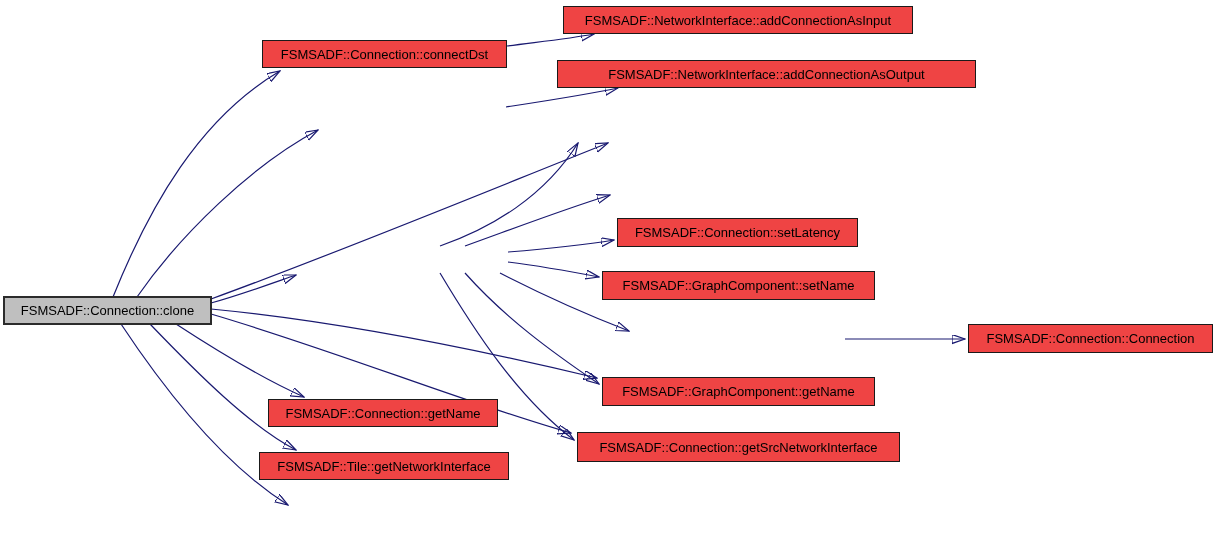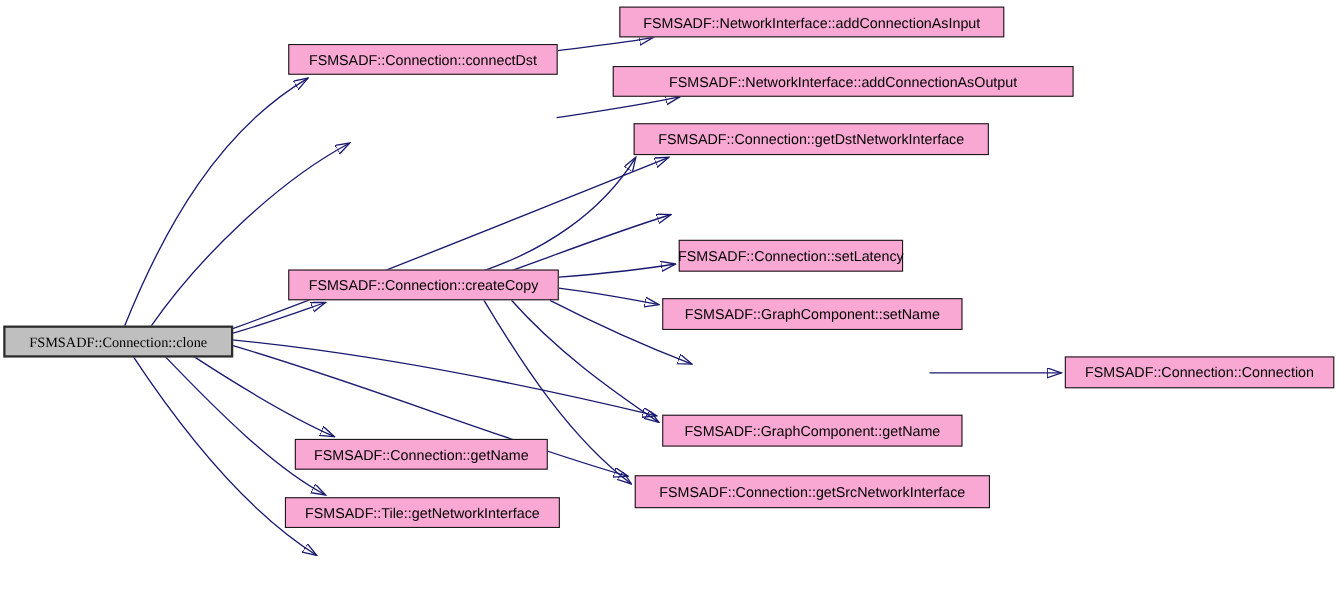--- a/index.html
+++ b/index.html
@@ -8,33 +8,32 @@
     width:1216px;height:541px;
     background:#ffffff;
     font-family:"Liberation Sans","DejaVu Sans",sans-serif;
     overflow:hidden;
   }
   .edges{position:absolute;left:0;top:0;width:1216px;height:541px;}
   .edges path{fill:none;stroke:#191970;stroke-width:1.2px;}
   .node{
     position:absolute;
     box-sizing:border-box;
-    background:#f9a8d4;
+    background:#ef4444;
     border:1px solid #1a1a1a;
     display:flex;
     align-items:center;
     justify-content:center;
     font-size:13px;
     color:#000000;
     white-space:nowrap;
   }
   .node.highlight{
     background:#bfbfbf;
     border:2px solid #2b2b2b;
-    font-family:Liberation Serif, serif;
   }
 </style>
 </head>
 <body>
 
 <div class="diagram">
 
   <svg class="edges" viewBox="0 0 1216 541">
     <defs>
       <marker id="arrow" markerUnits="userSpaceOnUse" markerWidth="14" markerHeight="10" refX="13" refY="4.5" orient="auto">
@@ -64,47 +63,41 @@
 
   <div class="node highlight" style="left:3px;top:296px;width:209px;height:29px">
     <span>FSMSADF::Connection::clone</span>
   </div>
 
   <div class="node" style="left:262px;top:40px;width:245px;height:28px">
     <span>FSMSADF::Connection::connectDst</span>
   </div>
 
 
-  <div class="node" style="left:262px;top:245px;width:246px;height:28px">
-    <span>FSMSADF::Connection::createCopy</span>
-  </div>
 
   <div class="node" style="left:268px;top:399px;width:230px;height:28px">
     <span>FSMSADF::Connection::getName</span>
   </div>
 
   <div class="node" style="left:259px;top:452px;width:250px;height:28px">
     <span>FSMSADF::Tile::getNetworkInterface</span>
   </div>
 
 
   <div class="node" style="left:563px;top:6px;width:350px;height:28px">
     <span>FSMSADF::NetworkInterface::addConnectionAsInput</span>
   </div>
 
   <div class="node" style="left:557px;top:60px;width:419px;height:28px">
     <span>FSMSADF::NetworkInterface::addConnectionAsOutput</span>
   </div>
 
-  <div class="node" style="left:576px;top:112px;width:323px;height:29px">
-    <span>FSMSADF::Connection::getDstNetworkInterface</span>
-  </div>
 
 
-  <div class="node" style="left:617px;top:218px;width:204px;height:29px">
+  <div class="node" style="left:617px;top:218px;width:241px;height:29px">
     <span>FSMSADF::Connection::setLatency</span>
   </div>
 
   <div class="node" style="left:602px;top:271px;width:273px;height:29px">
     <span>FSMSADF::GraphComponent::setName</span>
   </div>
 
 
   <div class="node" style="left:602px;top:377px;width:273px;height:29px">
     <span>FSMSADF::GraphComponent::getName</span>

